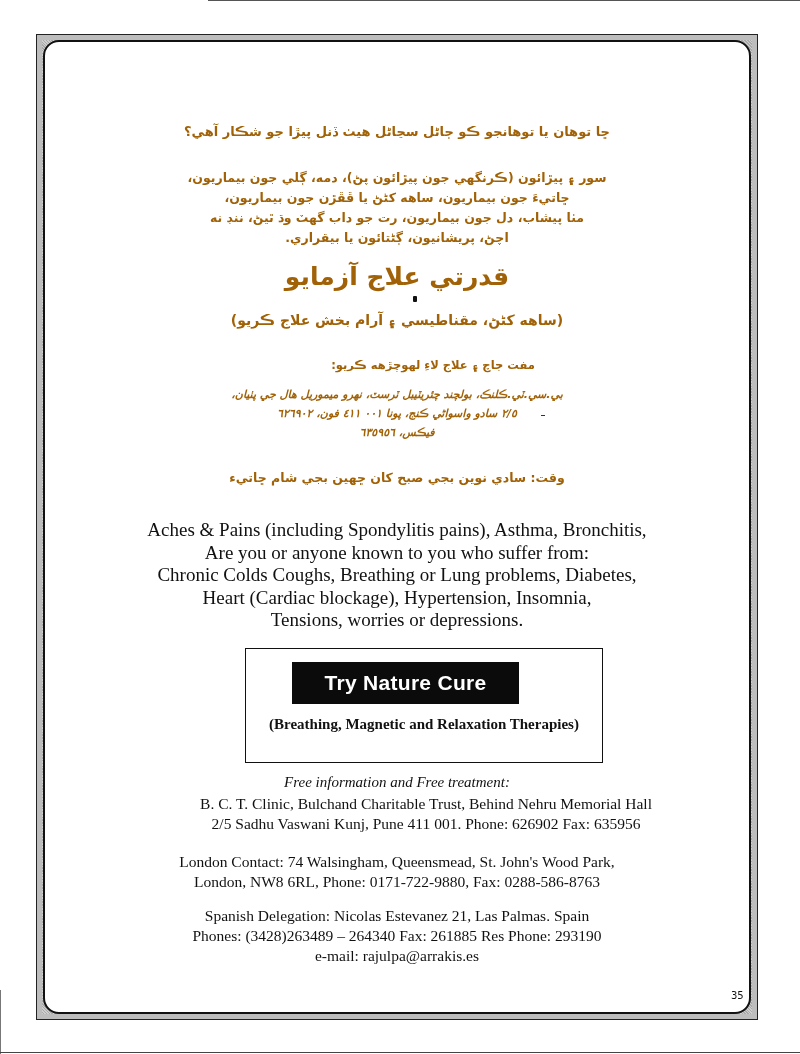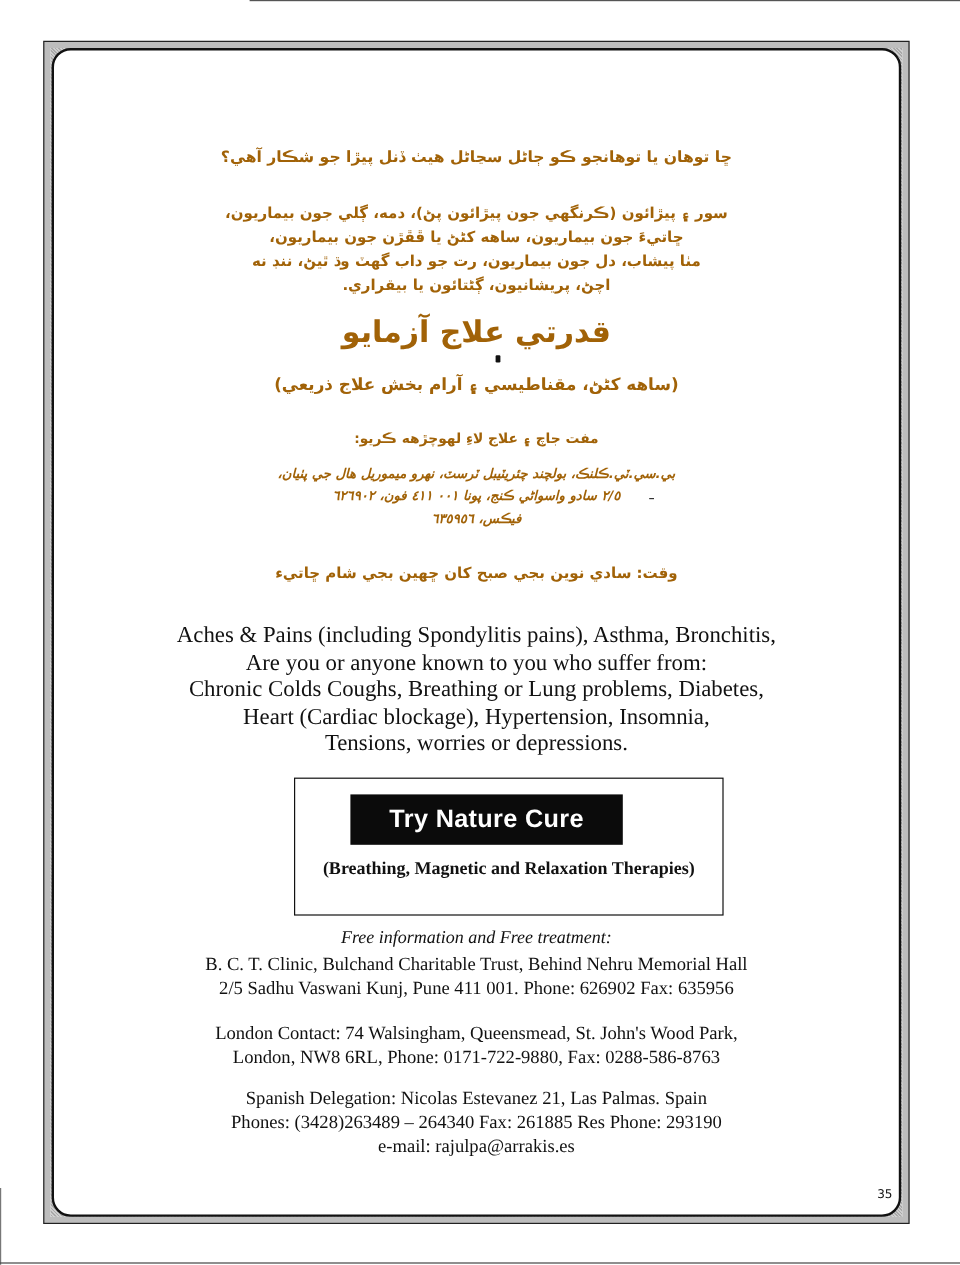--- a/index.html
+++ b/index.html
@@ -66,21 +66,21 @@
       font-family: "DejaVu Sans", sans-serif;
       font-weight: bold;
       color: #a16207;
       white-space: nowrap;
     }
     .sd-q      { top: 124px; font-size: 13px; }
     .sd-body   { top: 168px; font-size: 12.5px; line-height: 20px; }
     .sd-title  { top: 262px; font-size: 25px; }
     .sd-dot    { position: absolute; left: 413px; top: 296px; width: 4px; height: 6px; background:#111; border-radius:1px; }
     .sd-sub    { top: 312px; font-size: 14px; }
-    .sd-free   { top: 358px; font-size: 11.5px; }
+    .sd-free   { top: 358px; font-size: 11.5px; margin-left: 36px; }
     .sd-addr   { top: 385px; font-size: 11px; line-height: 19px; font-style: italic; }
     .sd-time   { top: 470px; font-size: 12.5px; }
     .stray-dash { position: absolute; left: 541px; top: 415px; width: 4px; height: 1px; background: #333; }
 
     
     .en {
       position: absolute;
       left: 43px; width: 708px;
       text-align: center;
       white-space: nowrap;
@@ -119,21 +119,21 @@
       font-weight: bold;
       font-size: 15px;
       white-space: nowrap;
     }
 
     .en-contact {
       font-size: 15.5px;
       line-height: 20px;
     }
     .en-free-label { top: 774px; font-style: italic; font-size: 15px; }
-    .en-clinic     { top: 794px; }
+    .en-clinic     { top: 794px; margin-left: 29px; }
     .en-london     { top: 852px; }
     .en-spain      { top: 906px; }
 
     .page-number {
       position: absolute;
       left: 731px; top: 990px;
       font-family: "DejaVu Sans", sans-serif;
       font-size: 10px;
       color: #111;
     }
@@ -153,21 +153,21 @@
 
 <div class="sd sd-body">
   <div>سور ۽ پيڙائون (ڪرنگهي جون پيڙائون پڻ)، دمه، ڳلي جون بيماريون،</div>
   <div>ڇاتيءَ جون بيماريون، ساهه کڻڻ يا ڦڦڙن جون بيماريون،</div>
   <div>مٺا پيشاب، دل جون بيماريون، رت جو داب گهٽ وڌ ٿيڻ، ننڊ نه</div>
   <div>اچڻ، پريشانيون، ڳڻتائون يا بيقراري.</div>
 </div>
 
 <div class="sd sd-title">قدرتي علاج آزمايو</div>
 <div class="sd-dot"></div>
-<div class="sd sd-sub">(ساهه کڻڻ، مقناطيسي ۽ آرام بخش علاج ذريعي)</div>
+<div class="sd sd-sub">(ساهه کڻڻ، مقناطيسي ۽ آرام بخش علاج ڪريو)</div>
 
 <div class="sd sd-free">مفت جاچ ۽ علاج لاءِ لهوچڙهه ڪريو:</div>
 
 <div class="sd sd-addr">
   <div>بي.سي.ٽي.ڪلنڪ، بولچند چئريٽيبل ٽرسٽ، نهرو ميموريل هال جي پٺيان،</div>
   <div>٢/٥ سادو واسواڻي ڪنج، پونا ٠٠١ ٤١١ فون، ٦٢٦٩٠٢</div>
   <div>فيڪس، ٦٣٥٩٥٦</div>
 </div>
 <div class="stray-dash"></div>
 

